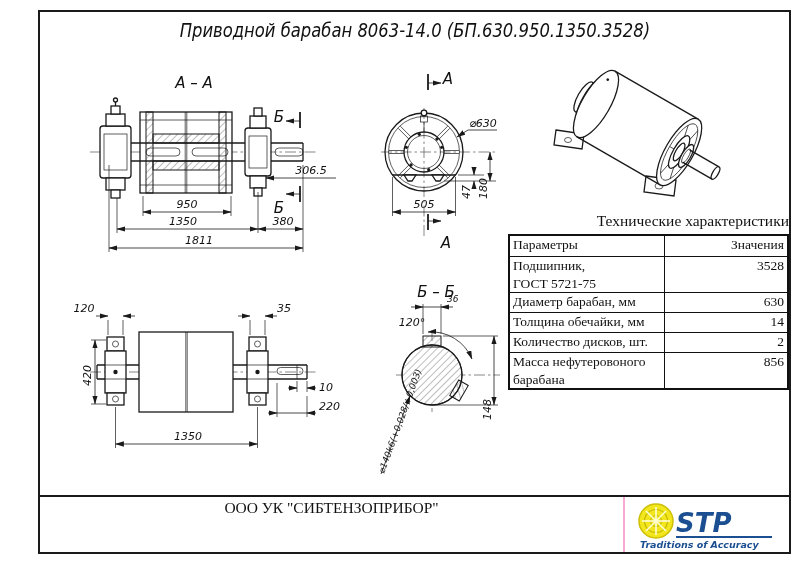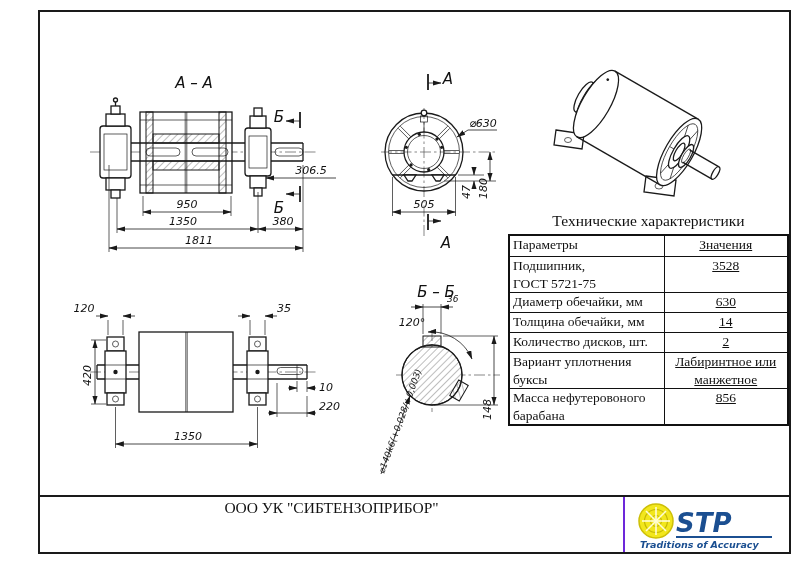--- a/index.html
+++ b/index.html
@@ -15,38 +15,41 @@
   .olw{stroke:#1a1a1a;stroke-width:1.3;fill:#fff;}
   .thin{stroke:#1a1a1a;stroke-width:.7;fill:none;}
   .cl{stroke:#555;stroke-width:.7;stroke-dasharray:11 3 2.5 3;fill:none;}
   .dim{stroke:#1a1a1a;stroke-width:.8;fill:none;}
   .flag{stroke:#1a1a1a;stroke-width:1.8;fill:none;}
   .ht{fill:url(#hatch);stroke:#1a1a1a;stroke-width:1;}
   text.d{font:italic 11px "DejaVu Sans",sans-serif;fill:#111;}
   text.ds{font:italic 9px "DejaVu Sans",sans-serif;fill:#111;}
   text.lbl{font:italic 15px "DejaVu Sans",sans-serif;fill:#111;}
   .tech{position:absolute;left:508px;top:212px;width:281px;}
-  .tech-title{text-align:center;font-size:15.5px;margin-bottom:4px;}
+  .tech-title{text-align:right;font-size:15.5px;margin-bottom:4px;}
   table.specs{border-collapse:collapse;width:100%;border:2px solid #111;table-layout:fixed;}
   table.specs td{border:1px solid #111;font-size:13.5px;line-height:17.5px;padding:0 3px;
                  white-space:pre-line;vertical-align:top;height:19px;}
-  table.specs td.val{text-align:center;text-decoration:underline;}
+  table.specs td.val{text-align:right;}
   table.specs tr.hdr td{height:20px;}
   .footer{position:absolute;left:38px;top:497px;width:753px;height:57px;
           border:2px solid #1a1a1a;border-top:none;box-sizing:border-box;display:flex;}
   .footer-left{flex:1;text-align:center;padding-top:2px;font-size:15.5px;line-height:17.5px;}
-  .footer-right{width:164px;border-left:2px solid #6d28d9;display:flex;align-items:center;justify-content:center;}
+  .footer-right{width:164px;border-left:2px solid #f9a8d4;display:flex;align-items:center;justify-content:center;}
 </style>
 </head>
 <body>
 
 <div class="page">
 
   <div class="frame"></div>
 
+  <div class="drawing-title">
+    <span>Приводной барабан 8063-14.0 (БП.630.950.1350.3528)</span>
+  </div>
 
   <svg class="draw" width="800" height="566" viewBox="0 0 800 566">
     <defs>
       <pattern id="hatch" width="5" height="5" patternUnits="userSpaceOnUse" patternTransform="rotate(45)">
         <line x1="0" y1="0" x2="0" y2="5" stroke="#444" stroke-width="0.7"></line>
       </pattern>
       <marker id="ah" viewBox="0 0 10 6" refX="9.5" refY="3" markerWidth="11" markerHeight="7" orient="auto-start-reverse">
         <path d="M0 0 L10 3 L0 6 z" fill="#1a1a1a"></path>
       </marker>
     </defs>
@@ -358,36 +361,30 @@
           <tr class="hdr">
         <td>Параметры</td>
         <td class="val">Значения</td>
       </tr>
       <tr>
         <td>Подшипник,
 ГОСТ 5721-75</td>
         <td class="val">3528</td>
       </tr>
       <tr>
-        <td>Диаметр обечайки, мм</td>
+        <td>Диаметр барабан, мм</td>
         <td class="val">630</td>
       </tr>
       <tr>
         <td>Толщина обечайки, мм</td>
         <td class="val">14</td>
       </tr>
       <tr>
         <td>Количество дисков, шт.</td>
         <td class="val">2</td>
-      </tr>
-      <tr>
-        <td>Вариант уплотнения
-буксы</td>
-        <td class="val">Лабиринтное или
-манжетное</td>
       </tr>
       <tr>
         <td>Масса нефутеровоного
 барабана</td>
         <td class="val">856</td>
       </tr>
     </tbody>
       </table>
   </div>
 

